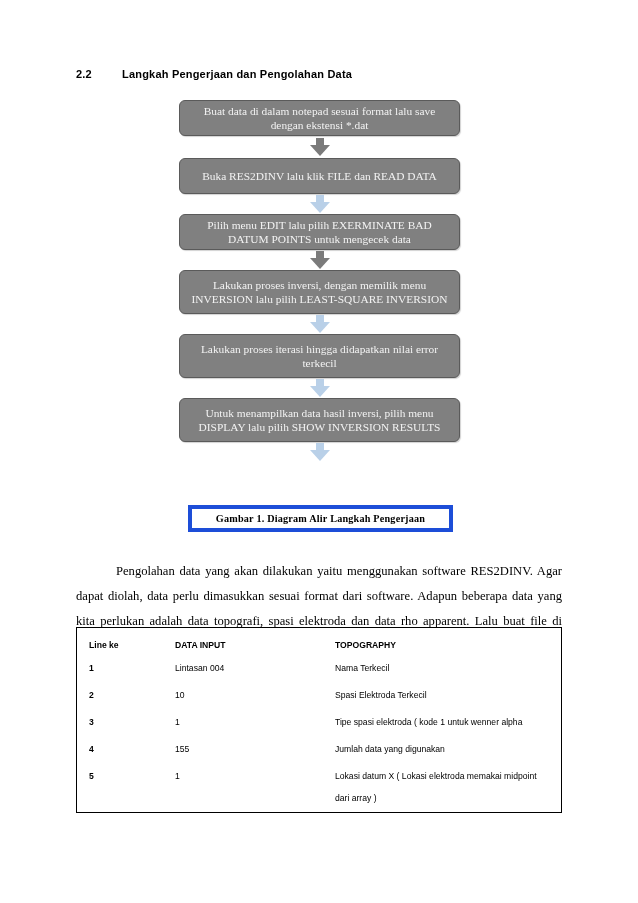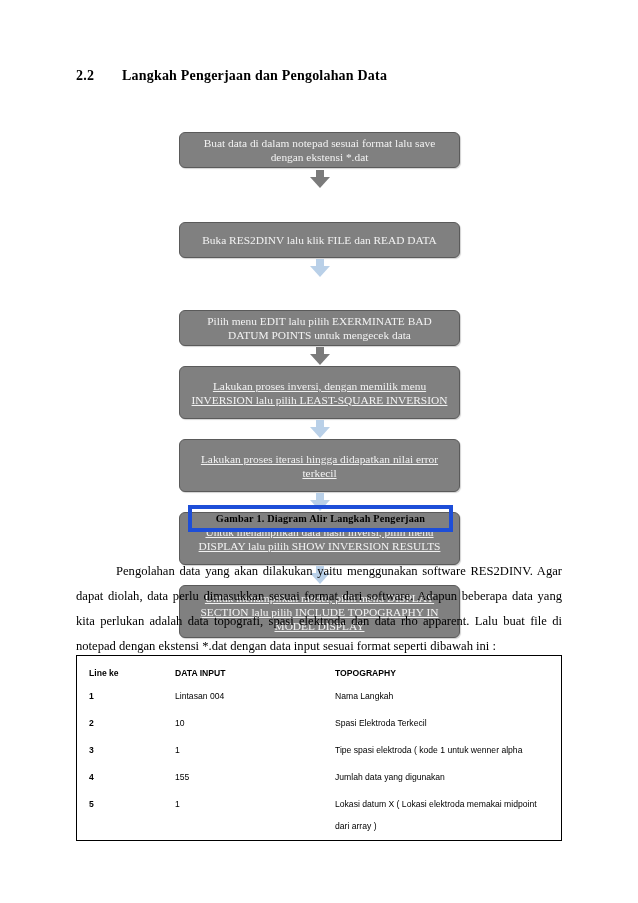--- a/index.html
+++ b/index.html
@@ -22,23 +22,23 @@
     width: 638px;
     height: 903px;
   }
 
   
   .section-heading {
     position: absolute;
     left: 76px;
     top: 68px;
     width: 470px;
-    font-family: Liberation Serif, serif;
+    font-family: Liberation Sans, sans-serif;
     font-weight: bold;
-    font-size: 14px;
+    font-size: 11px;
     letter-spacing: 0.2px;
     white-space: nowrap;
   }
   .section-heading .num {
     display: inline-block;
     width: 46px;
   }
 
   
   .flowchart {
@@ -58,22 +58,22 @@
     font-family: "Liberation Serif", serif;
     font-size: 11.4px;
     line-height: 14px;
     text-align: center;
     display: flex;
     align-items: center;
     justify-content: center;
     padding: 4px 10px;
     box-shadow: 1px 1px 1px rgba(0,0,0,0.18);
   }
-  .flow-box.h2 { height: 36px; margin-top: 32px; }
-  .flow-box.h3 { height: 53px; text-decoration: underline; }
+  .flow-box.h2 { height: 36px; }
+  .flow-box.h3 { height: 44px; }
 
   .arrow-wrap {
     width: 281px;
     display: flex;
     justify-content: center;
     align-items: center;
   }
   .arrow-wrap.g1 { height: 22px; }
   .arrow-wrap.g2 { height: 20px; }
 
@@ -138,21 +138,20 @@
   
   .data-table-frame {
     position: absolute;
     left: 76px;
     top: 627px;
     width: 486px;
     height: 186px;
     box-sizing: border-box;
     border: 1px solid #000000;
     background: #ffffff;
-    margin-top: 28px;
   }
   .data-table {
     width: 100%;
     border-collapse: collapse;
     font-family: "Liberation Sans", sans-serif;
     font-size: 8.6px;
     color: #000000;
   }
   .data-table th,
   .data-table td {
@@ -242,23 +241,20 @@
     <div class="flow-box h3">
       <span>Untuk menampilkan data  hasil inversi, pilih menu DISPLAY lalu pilih SHOW INVERSION RESULTS</span>
     </div>
     <div class="arrow-wrap g2">
       <span class="arrow light">
         <span class="shaft"></span>
           <span class="head"></span>
       </span>
     </div>
 
-    <div class="flow-box h3">
-      <span>Untuk menampilkan model, pilih menu DISPLAY SECTION lalu pilih INCLUDE TOPOGRAPHY IN MODEL DISPLAY</span>
-    </div>
 
   </div>
 
   <div class="caption-box">
     <span>Gambar 1. Diagram Alir Langkah Pengerjaan</span>
   </div>
 
   <p class="body-paragraph">Pengolahan data yang akan dilakukan yaitu menggunakan software RES2DINV. Agar dapat diolah, data perlu dimasukkan sesuai format dari software. Adapun beberapa data yang kita perlukan adalah data topografi, spasi elektroda  dan data rho apparent. Lalu buat file di notepad dengan ekstensi *.dat dengan data input sesuai format seperti dibawah ini :</p>
 
   <div class="data-table-frame">
@@ -267,21 +263,21 @@
         <tr>
           <th class="col-line">Line ke</th>
           <th class="col-input">DATA INPUT</th>
           <th class="col-desc">TOPOGRAPHY</th>
         </tr>
       </thead>
       <tbody>
         <tr>
           <td class="col-line">1</td>
           <td class="col-input">Lintasan 004</td>
-          <td class="col-desc">Nama Langkah</td>
+          <td class="col-desc">Nama Terkecil</td>
         </tr>
         <tr>
           <td class="col-line">2</td>
           <td class="col-input">10</td>
           <td class="col-desc">Spasi Elektroda Terkecil</td>
         </tr>
         <tr>
           <td class="col-line">3</td>
           <td class="col-input">1</td>
           <td class="col-desc">Tipe spasi elektroda ( kode 1 untuk wenner alpha</td>

